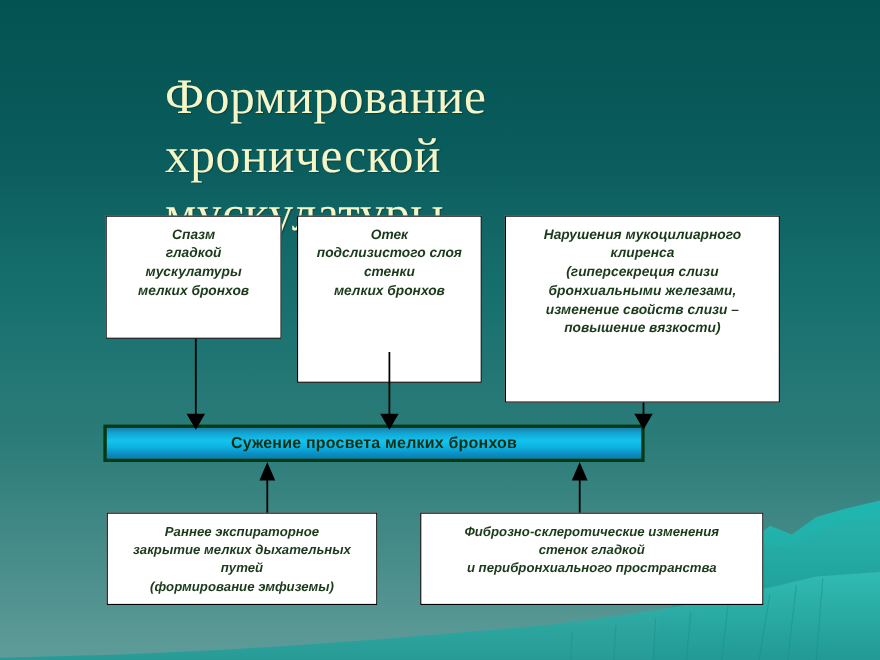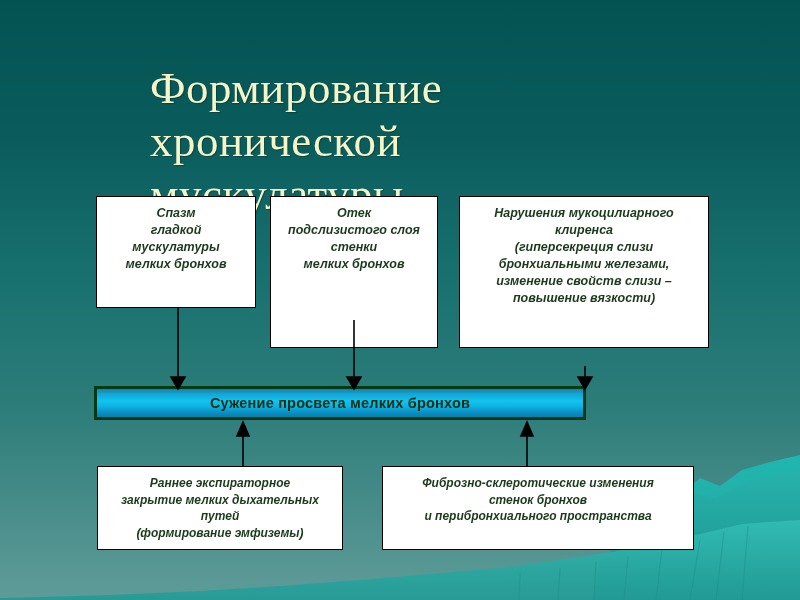--- a/index.html
+++ b/index.html
@@ -56,21 +56,21 @@
     white-space: pre-line;
   }
   .box > .txt {
     display: block;
     width: 100%;
     padding-top: 8px;
   }
 
   #box-spasm      { left: 96px;  top: 196px; width: 160px; height: 112px; font-size: 12.5px; line-height: 17px; }
   #box-edema      { left: 270px; top: 196px; width: 168px; height: 152px; font-size: 12.5px; line-height: 17px; }
-  #box-clearance  { left: 459px; top: 196px; width: 250px; height: 152px; font-size: 12.5px; line-height: 17px; }
+  #box-clearance  { left: 459px; top: 196px; width: 250px; height: 170px; font-size: 12.5px; line-height: 17px; }
   #box-expiratory { left: 97px;  top: 466px; width: 246px; height: 84px;  font-size: 12px;   line-height: 16.5px; }
   #box-fibrosis   { left: 382px; top: 466px; width: 312px; height: 84px;  font-size: 12px;   line-height: 16.5px; }
 
   
   #banner {
     position: absolute;
     left: 94px;
     top: 386px;
     width: 492px;
     height: 34px;
@@ -178,21 +178,21 @@
 
   <div class="box" id="box-expiratory">
     <span class="txt">Раннее экспираторное
 закрытие мелких дыхательных
 путей
 (формирование эмфиземы)</span>
   </div>
 
   <div class="box" id="box-fibrosis">
     <span class="txt">Фиброзно-склеротические изменения
-стенок бронхов
+стенок гладкой
 и перибронхиального пространства</span>
   </div>
 
   <svg class="arrows" viewBox="0 0 800 600" preserveAspectRatio="none">
     <g stroke="#000000" stroke-width="1.6" fill="#000000">
 
       <line x1="178" y1="308" x2="178" y2="379"></line>
       <polygon points="171,377 185,377 178,389"></polygon>
 
       <line x1="354" y1="320" x2="354" y2="379"></line>

